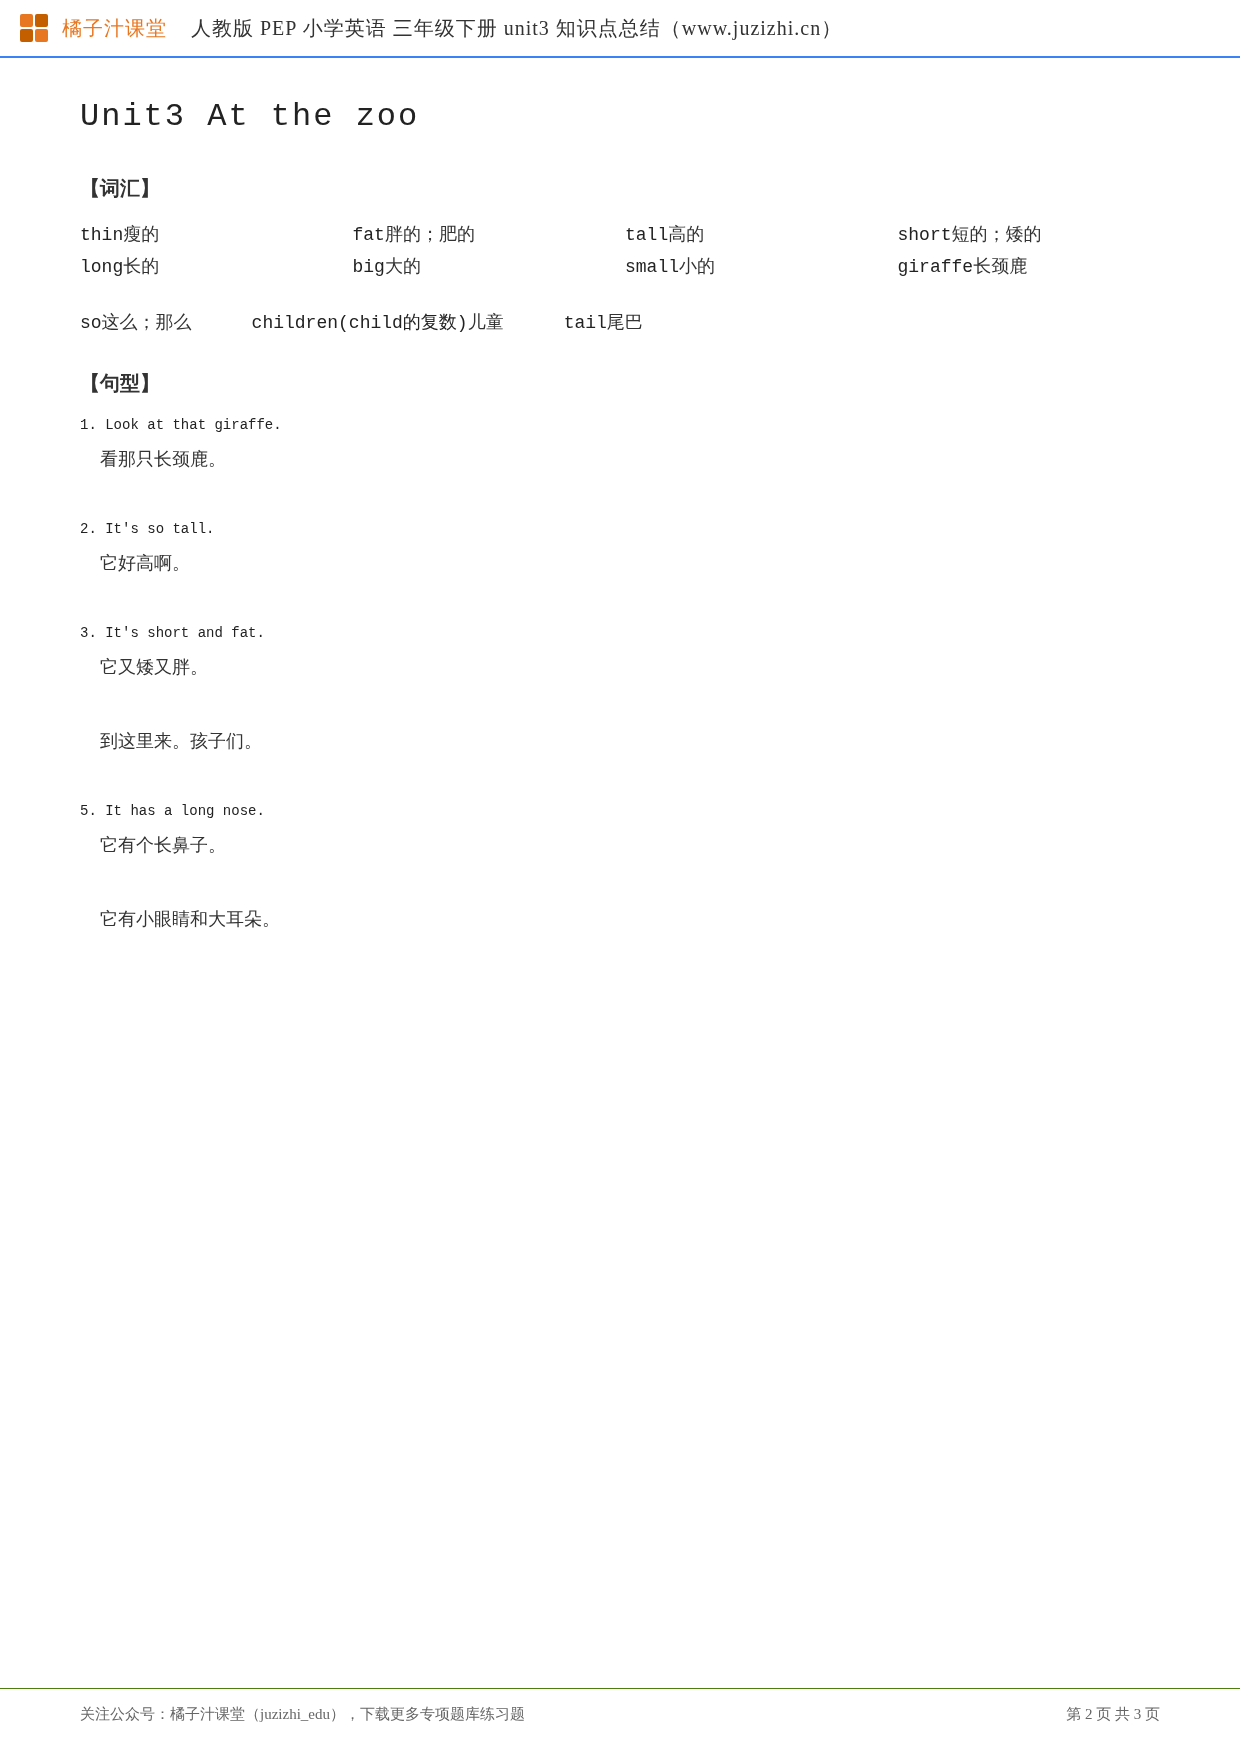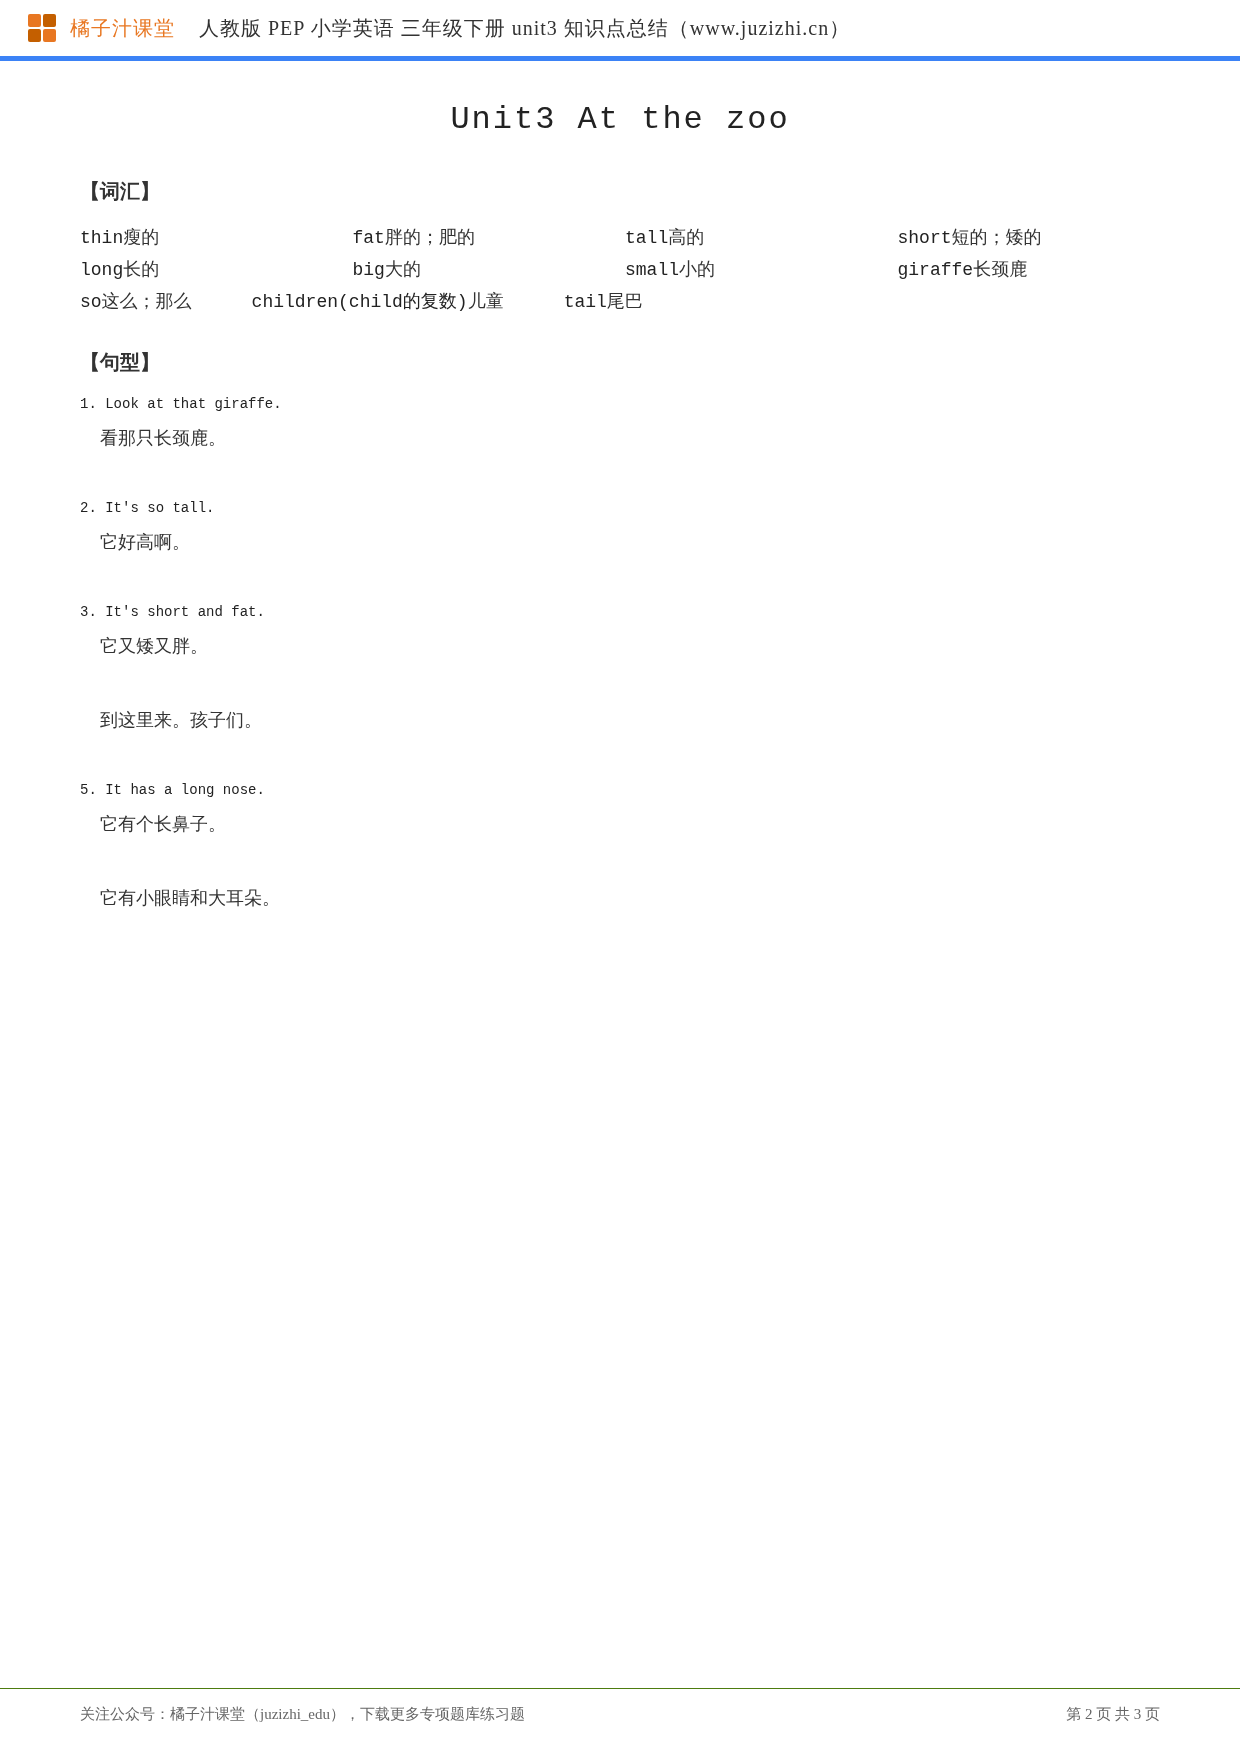--- a/index.html
+++ b/index.html
@@ -13,22 +13,22 @@
       min-height: 1754px;
       background: #ffffff;
       font-family: "Courier New", Courier, monospace;
       position: relative;
     }
 
     
     .header-bar {
       display: flex;
       align-items: center;
-      padding: 14px 28px;
-      border-bottom: 5px solid #3b82f6;
+      padding: 14px 20px;
+      border-bottom: 2px solid #3b82f6;
     }
 
     .logo-icon {
       display: flex;
       align-items: center;
       margin-right: 14px;
     }
 
     .logo-squares {
       display: grid;
@@ -61,21 +61,20 @@
       color: #e87722;
       font-family: "SimSun", "宋体", serif;
     }
 
     
     .main-content {
       padding: 40px 80px 80px 80px;
     }
 
     .page-title {
-      text-align: center;
       font-size: 32px;
       font-family: "Courier New", Courier, monospace;
       color: #222;
       margin-bottom: 40px;
       letter-spacing: 2px;
     }
 
     
     .section-header {
       font-size: 20px;
@@ -114,20 +113,21 @@
     }
 
     .vocab-row-3 {
       display: flex;
       gap: 60px;
       font-size: 18px;
     }
 
     .vocab-row-3 .vocab-item {
       white-space: nowrap;
+      margin-top: 24px;
     }
 
     
     .sentence-section {
       margin-top: 10px;
     }
 
     .sentence-block {
       margin-bottom: 50px;
     }

